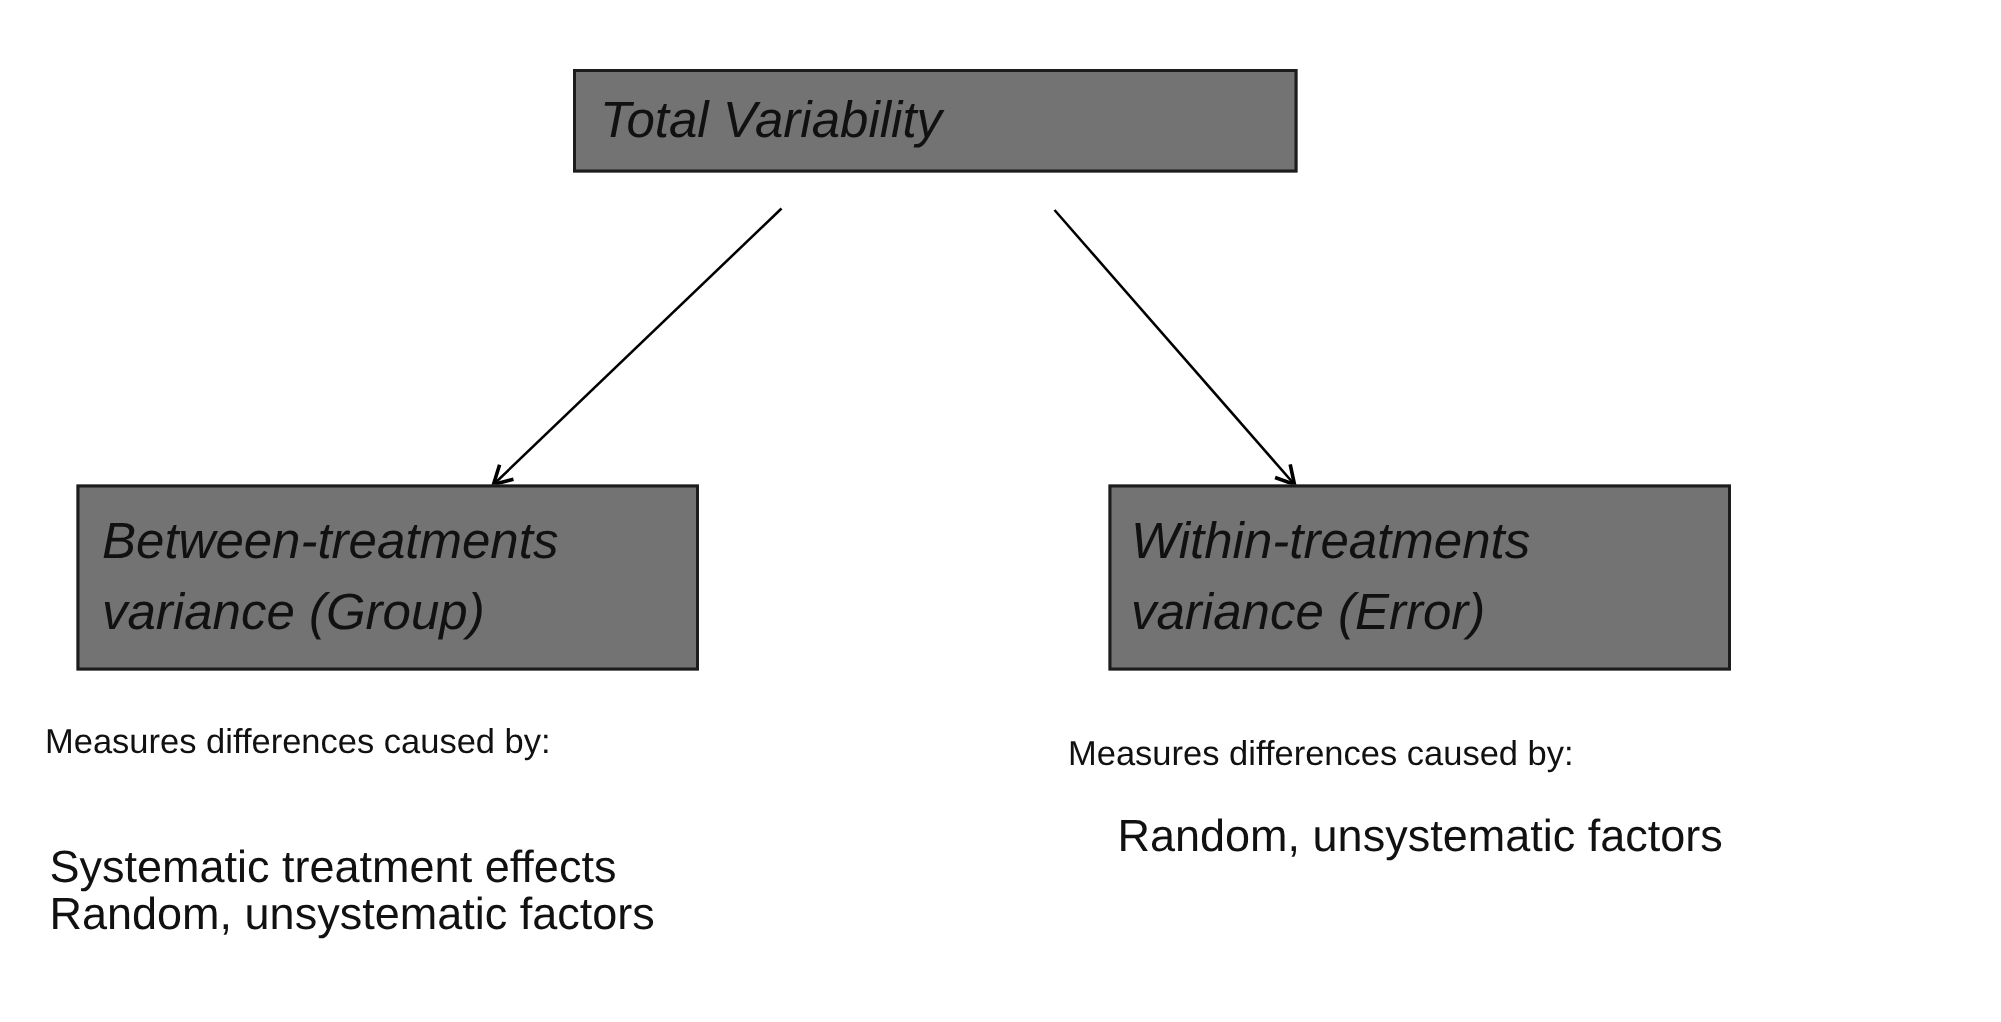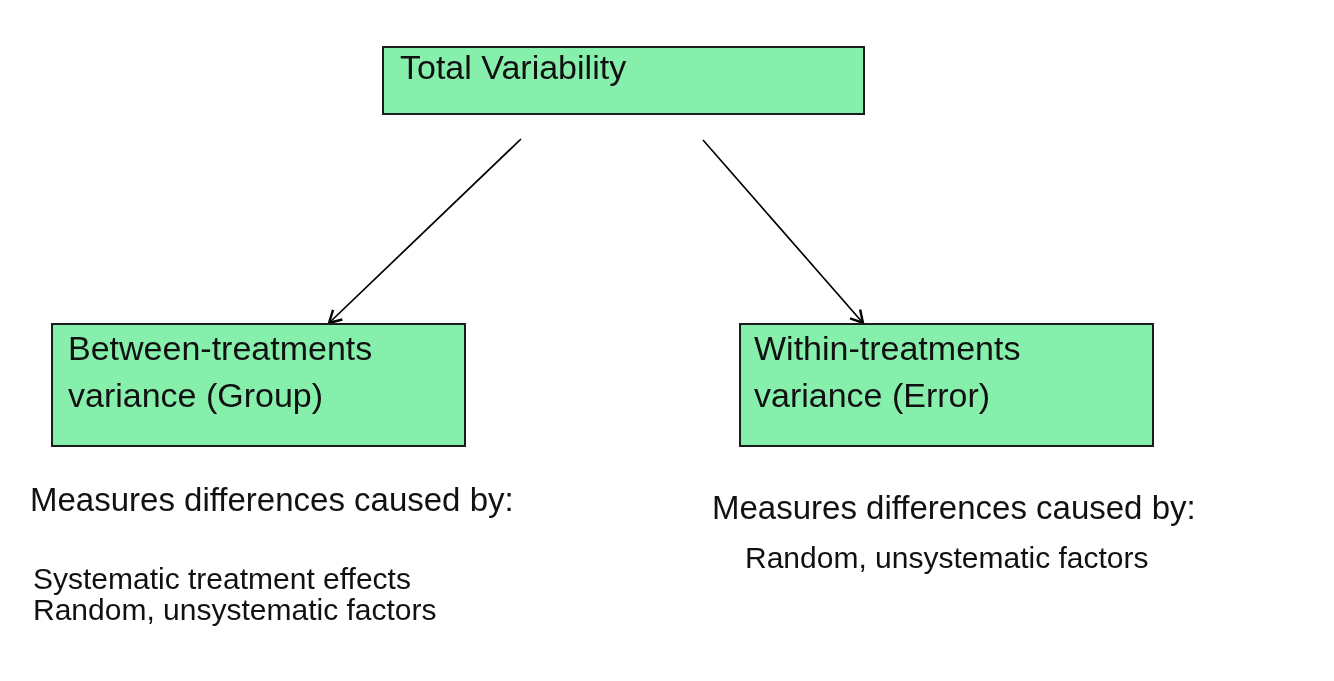--- a/index.html
+++ b/index.html
@@ -13,24 +13,25 @@
     height: 681px;
     background: #ffffff;
     font-family: "Liberation Sans", sans-serif;
     color: #111111;
     overflow: hidden;
   }
   .node-box {
     position: absolute;
     box-sizing: border-box;
     border: 2px solid #1c1c1c;
-    background: #86efac;
+    background: #737373;
     display: flex;
     flex-direction: column;
-    justify-content: flex-start;
+    justify-content: center;
+    font-style: italic;
   }
   .node-box .node-line {
     white-space: nowrap;
   }
   #node-total {
     left: 382px;
     top: 46px;
     width: 483px;
     height: 69px;
     font-size: 34px;
@@ -57,21 +58,21 @@
   .arrow-layer {
     position: absolute;
     left: 0;
     top: 0;
     width: 1334px;
     height: 681px;
     pointer-events: none;
   }
   .desc-heading {
     position: absolute;
-    font-size: 33px;
+    font-size: 23px;
     line-height: 1.15;
     white-space: nowrap;
   }
   .desc-item {
     position: absolute;
     font-size: 30px;
     line-height: 1.15;
     white-space: nowrap;
   }
   #left-desc-heading  { left: 30px;  top: 481px; }

